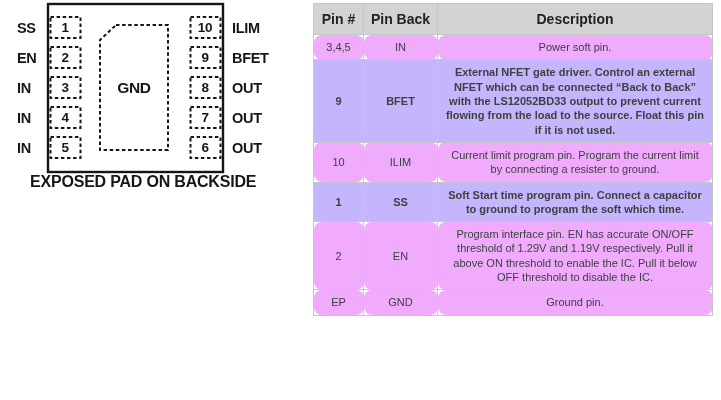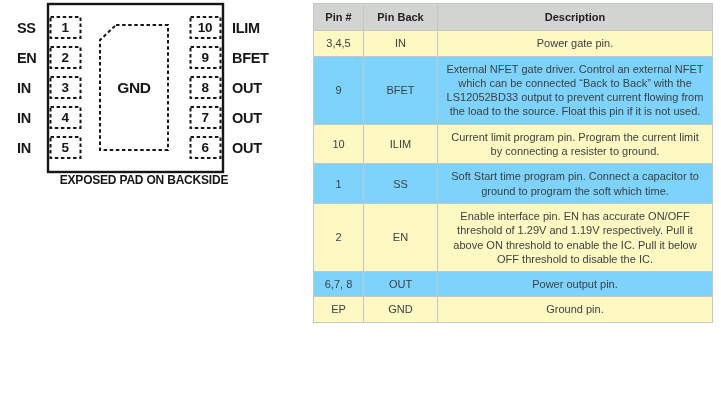--- a/index.html
+++ b/index.html
@@ -16,40 +16,40 @@
   }
   .pin-label{
     position:absolute;height:22px;line-height:22px;font-size:14.5px;font-weight:700;
     color:#161616;letter-spacing:-0.3px;white-space:nowrap;
   }
   .pad-label{
     position:absolute;left:99px;top:79px;width:70px;text-align:center;
     font-size:15.5px;font-weight:700;color:#161616;letter-spacing:-0.3px;
   }
   .caption{
-    position:absolute;left:38px;top:173px;width:212px;text-align:center;
-    font-size:12px;font-weight:700;color:#161616;letter-spacing:-0.2px;white-space:nowrap;
+    position:absolute;left:30px;top:173px;width:212px;text-align:center;
+    font-size:16px;font-weight:700;color:#161616;letter-spacing:-0.2px;white-space:nowrap;
   }
   
   .pin-table{
     position:absolute;left:313px;top:3px;width:400px;
     border-collapse:collapse;table-layout:fixed;
     font-size:11px;color:#3d4140;
   }
   .pin-table col.c-pin{width:50px;}
   .pin-table col.c-name{width:74px;}
   .pin-table th,.pin-table td{
     border:1px solid #c3c8c6;text-align:center;vertical-align:middle;
     padding:5px 6px;line-height:1.3;
   }
   .pin-table th{
-    background:#d2d4d2;color:#222;font-weight:700;font-size:11px;padding:6px;
+    background:#d2d4d2;color:#222;font-weight:700;font-size:14px;padding:6px;
   }
-  .pin-table tr.alt td{background:#fef9c3;}
-  .pin-table tr.plain td{background:#7dd3fc;}
+  .pin-table tr.alt td{background:#f0abfc;border-radius:8px;}
+  .pin-table tr.plain td{background:#c4b5fd;font-weight:bold;}
 </style>
 </head>
 <body>
 
 <div class="stage">
 
   <div class="diagram">
     <svg width="300" height="200" viewBox="0 0 300 200">
 
       <rect x="48" y="4" width="175" height="168" fill="none" stroke="#161616" stroke-width="2.4"></rect>
@@ -107,46 +107,41 @@
       <tr>
         <th>Pin #</th>
         <th>Pin Back</th>
         <th>Description</th>
       </tr>
     </thead>
     <tbody>
       <tr class="alt">
         <td>3,4,5</td>
         <td>IN</td>
-        <td>Power gate pin.</td>
+        <td>Power soft pin.</td>
       </tr>
       <tr class="plain">
         <td>9</td>
         <td>BFET</td>
         <td>External NFET gate driver. Control an external NFET which can be connected “Back to Back” with the LS12052BD33 output to prevent current flowing from the load to the source. Float this pin if it is not used.</td>
       </tr>
       <tr class="alt">
         <td>10</td>
         <td>ILIM</td>
         <td>Current limit program pin. Program the current limit by connecting a resister to ground.</td>
       </tr>
       <tr class="plain">
         <td>1</td>
         <td>SS</td>
         <td>Soft Start time program pin. Connect a capacitor to ground to program the soft which time.</td>
       </tr>
       <tr class="alt">
         <td>2</td>
         <td>EN</td>
-        <td>Enable interface pin. EN has accurate ON/OFF threshold of 1.29V and 1.19V respectively. Pull it above ON threshold to enable the IC. Pull it below OFF threshold to disable the IC.</td>
-      </tr>
-      <tr class="plain">
-        <td>6,7, 8</td>
-        <td>OUT</td>
-        <td>Power output pin.</td>
+        <td>Program interface pin. EN has accurate ON/OFF threshold of 1.29V and 1.19V respectively. Pull it above ON threshold to enable the IC. Pull it below OFF threshold to disable the IC.</td>
       </tr>
       <tr class="alt">
         <td>EP</td>
         <td>GND</td>
         <td>Ground pin.</td>
       </tr>
     </tbody>
   </table>
 
 </div>

